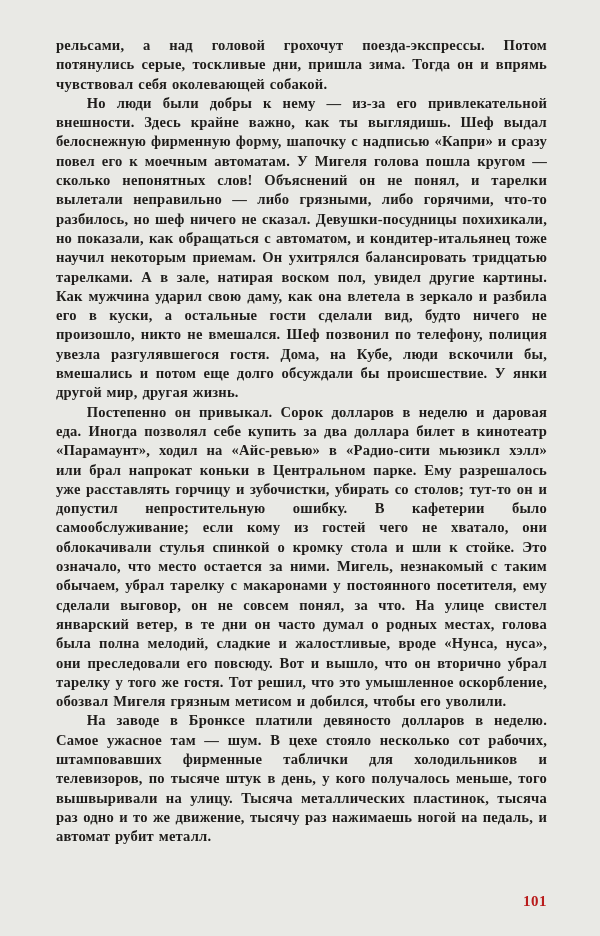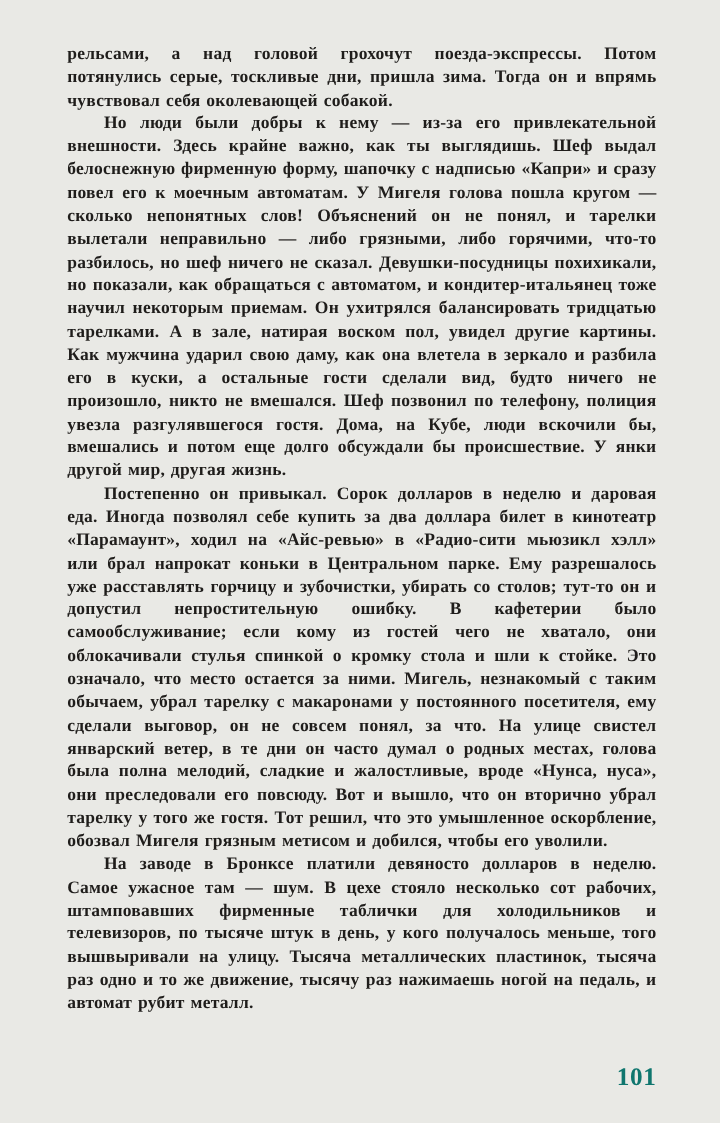--- a/index.html
+++ b/index.html
@@ -33,23 +33,23 @@
     word-spacing: 1px;
     hyphens: auto;
   }
   .text-block p.no-indent {
     text-indent: 0;
   }
   .page-number {
     position: absolute;
     right: 53px;
     bottom: 26px;
-    font-size: 21px;
+    font-size: 15px;
     letter-spacing: 0.5px;
-    color: #0f766e;
+    color: #b91c1c;
     text-align: center;
   }
 </style>
 </head>
 <body>
 
 <div class="scan-page">
   <div class="text-block">
     <p class="no-indent">рельсами, а над головой грохочут поезда-экспрессы. Потом потянулись серые, тоскливые дни, пришла зима. Тогда он и впрямь чувствовал себя околевающей собакой.</p>
     <p>Но люди были добры к нему — из-за его привлекательной внешности. Здесь крайне важно, как ты выглядишь. Шеф выдал белоснежную фирменную форму, шапочку с надписью «Капри» и сразу повел его к моечным автоматам. У Мигеля голова пошла кругом — сколько непонятных слов! Объяснений он не понял, и тарелки вылетали неправильно — либо грязными, либо горячими, что-то разбилось, но шеф ничего не сказал. Девушки-посудницы похихикали, но показали, как обращаться с автоматом, и кондитер-итальянец тоже научил некоторым приемам. Он ухитрялся балансировать тридцатью тарелками. А в зале, натирая воском пол, увидел другие картины. Как мужчина ударил свою даму, как она влетела в зеркало и разбила его в куски, а остальные гости сделали вид, будто ничего не произошло, никто не вмешался. Шеф позвонил по телефону, полиция увезла разгулявшегося гостя. Дома, на Кубе, люди вскочили бы, вмешались и потом еще долго обсуждали бы происшествие. У янки другой мир, другая жизнь.</p>

